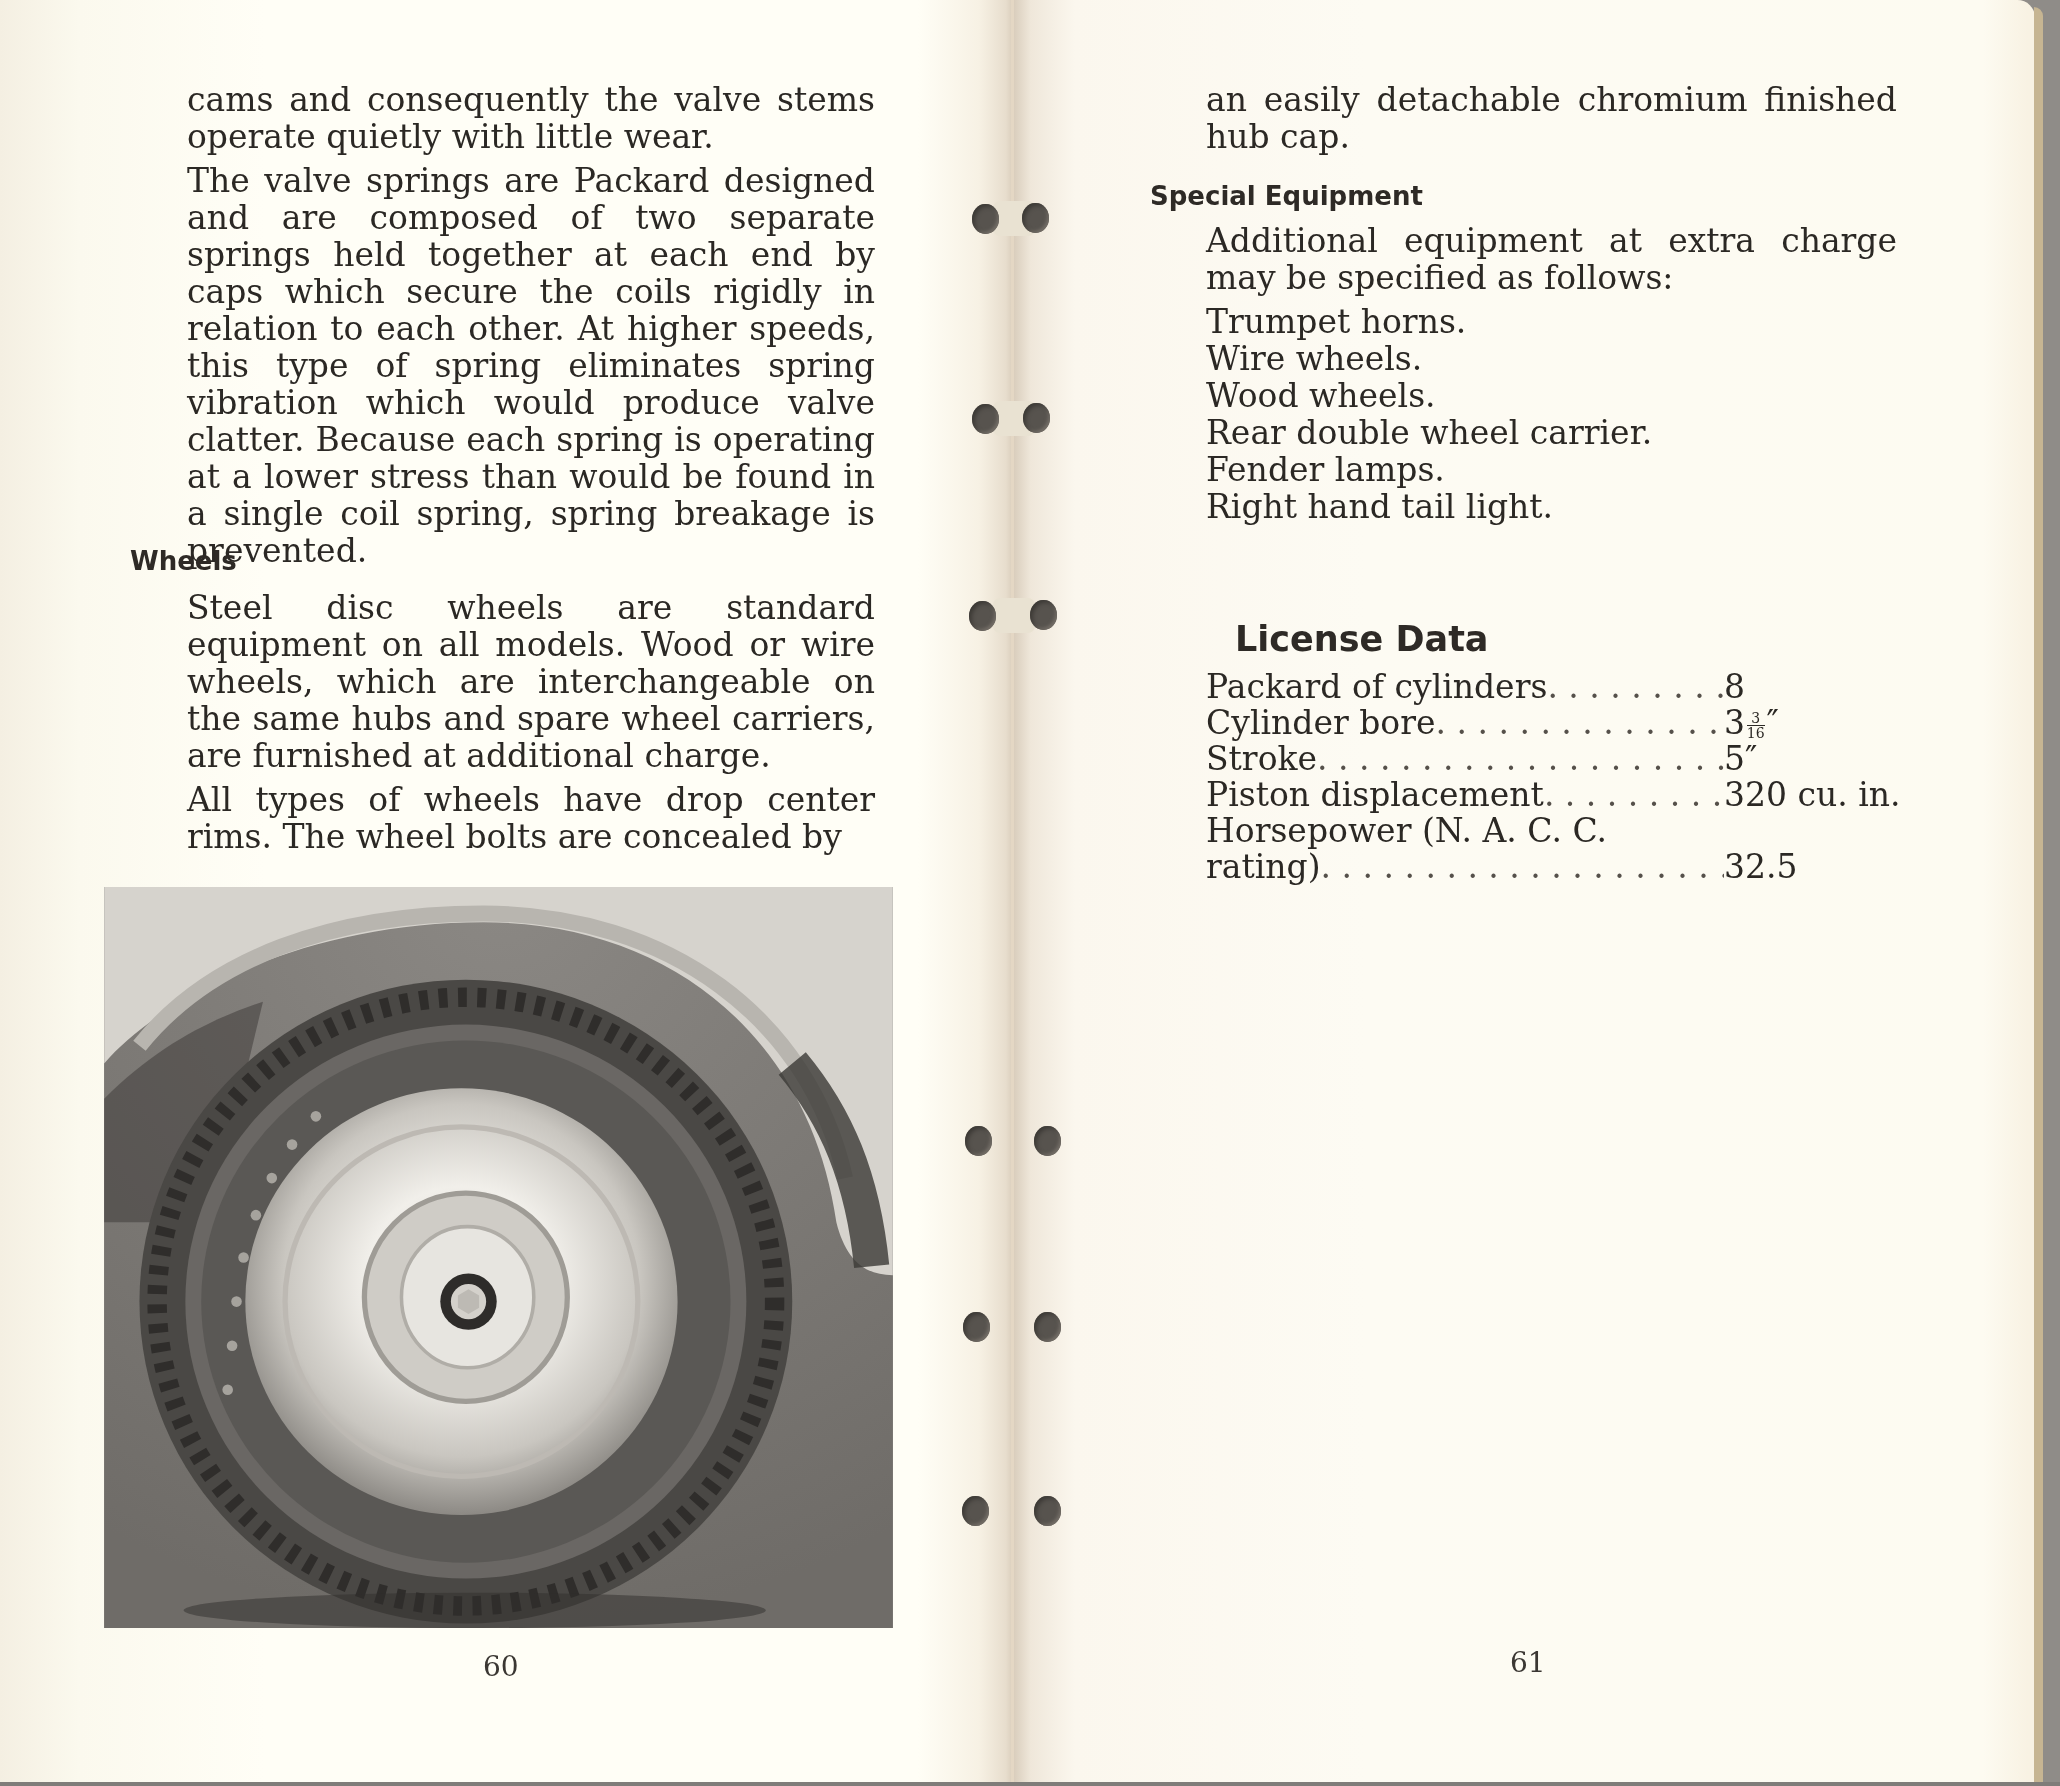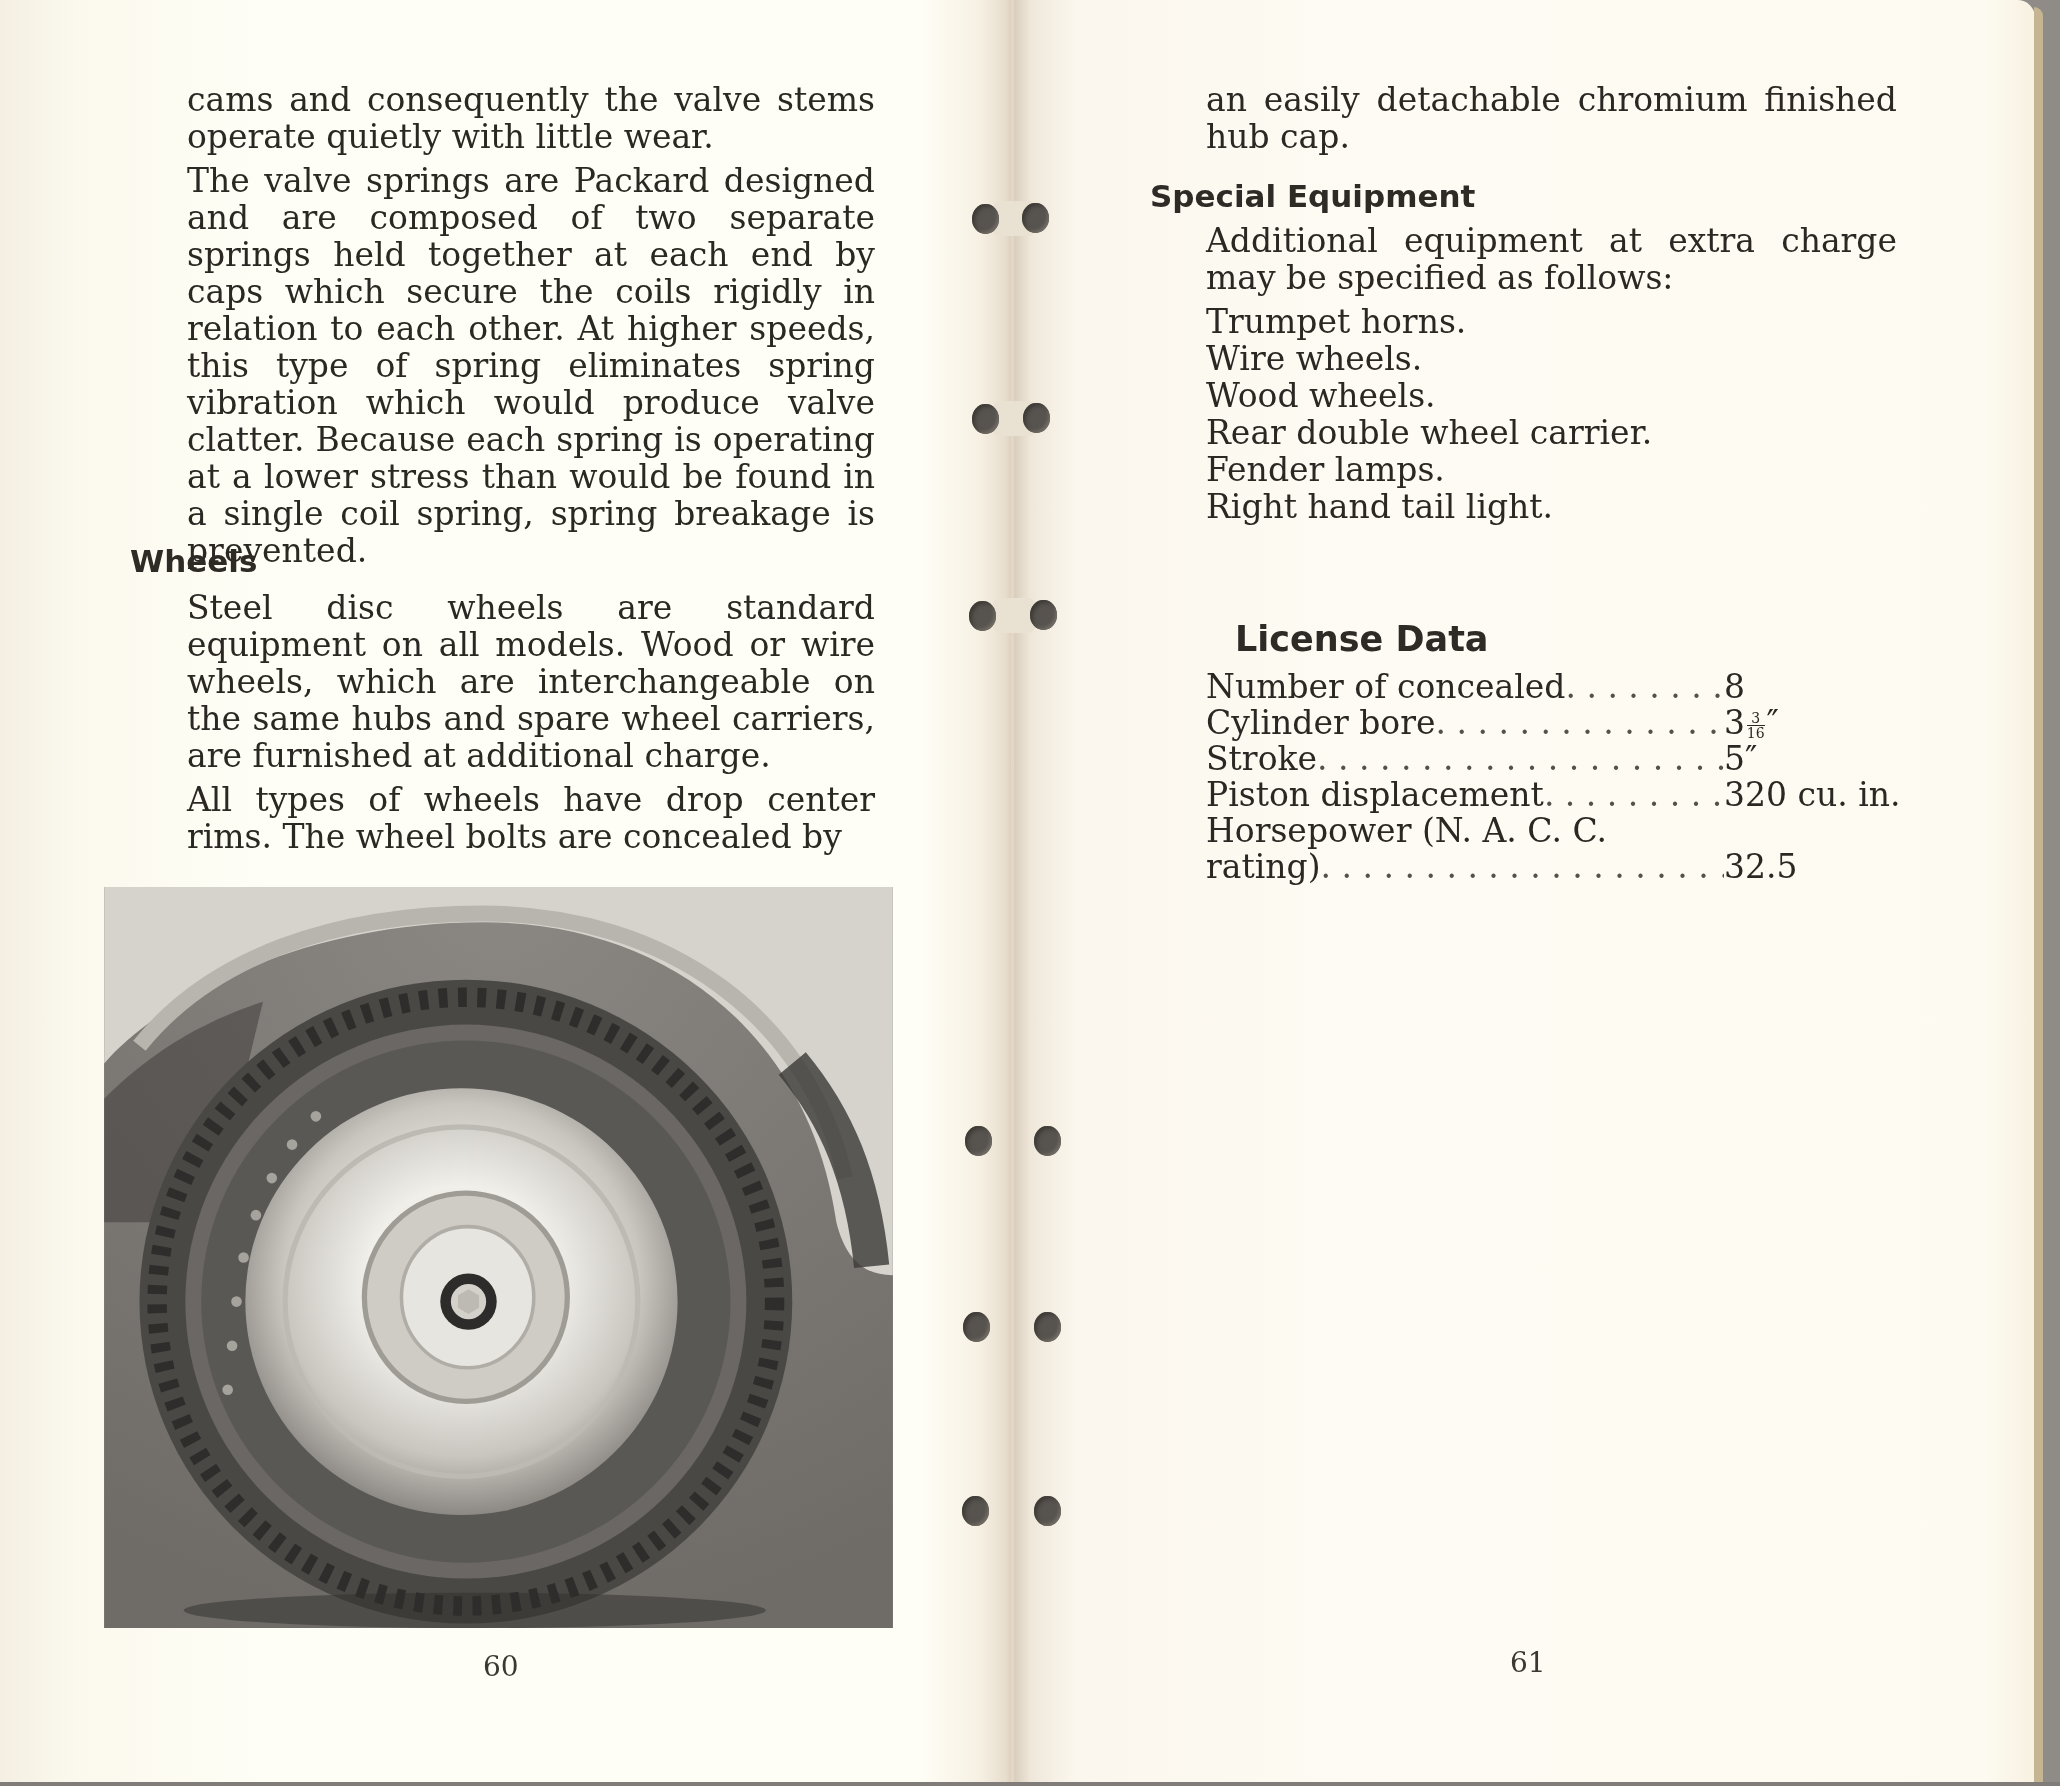--- a/index.html
+++ b/index.html
@@ -31,21 +31,21 @@
   .bottom-strip { position:absolute; left:0; top:1782px; width:2061px; height:4.4px; background:#7f7c79; }
 
   
   .col { position:absolute; font-size:33px; line-height:37px; }
   .col p { margin:0; text-align:justify; text-align-last:left; }
   .left-col { left:187px; width:688px; top:81px; }
   .right-col { left:1206px; width:691px; top:81px; }
   .para-gap { height:7px; }
   .heading {
     font-family:"DejaVu Sans", "Liberation Sans", sans-serif;
-    font-weight:bold; font-size:31px; line-height:37px;
+    font-weight:bold; font-size:26px; line-height:37px;
     color:#2e2a26;
   }
   .heading.wheels { position:absolute; left:130px; top:543px; }
   .heading.special { position:absolute; left:1150px; top:178px; }
   .heading.license { position:absolute; left:1235px; width:618px; top:621px; font-size:35px; }
 
   .list-item { display:block; white-space:nowrap; }
   .spec-table { position:absolute; left:1206px; top:669px; width:706px; font-size:33px; line-height:36px; }
   .spec-row { display:flex; white-space:nowrap; }
   .spec-label { flex:0 0 auto; }
@@ -180,21 +180,21 @@
     <span class="list-item">Rear double wheel carrier.</span>
     <span class="list-item">Fender lamps.</span>
     <span class="list-item">Right hand tail light.</span>
   </div>
 </div>
 
 <div class="heading license">License Data</div>
 
 <div class="spec-table">
   <div class="spec-row">
-    <span class="spec-label">Number of concealed</span>
+    <span class="spec-label">Packard of cylinders</span>
     <span class="spec-dots"></span>
     <span class="spec-value">8</span>
   </div>
   <div class="spec-row">
     <span class="spec-label">Cylinder bore</span>
     <span class="spec-dots"></span>
     <span class="spec-value"><span>3</span><span class="frac"><span class="num">3</span><span>16</span></span><span>″</span></span>
   </div>
   <div class="spec-row">
     <span class="spec-label">Stroke</span>

